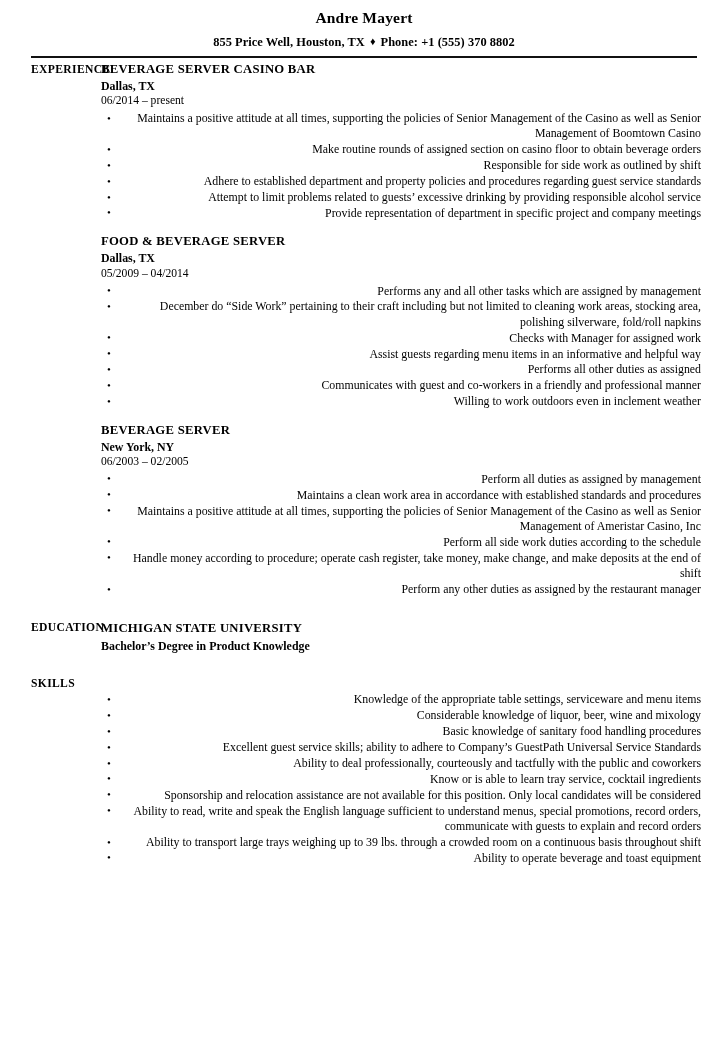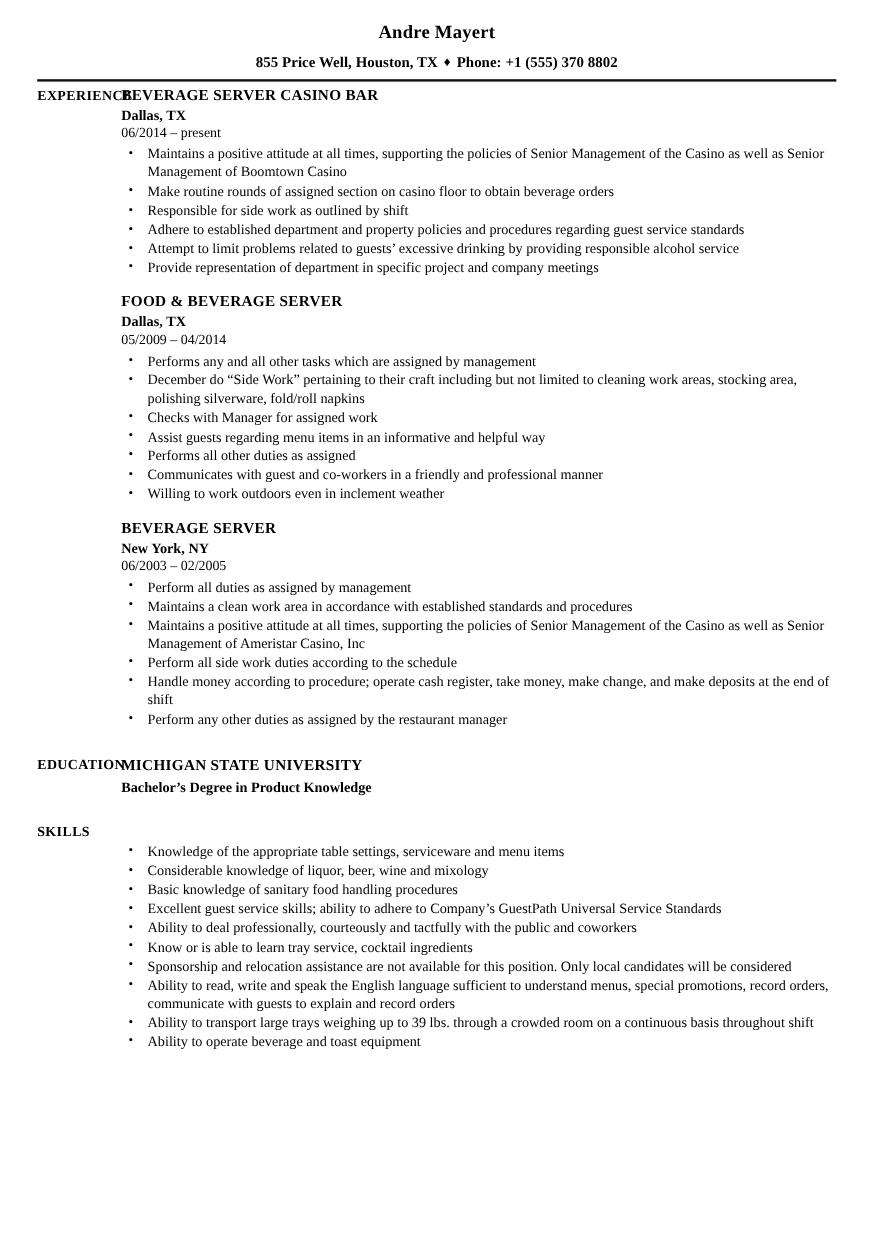--- a/index.html
+++ b/index.html
@@ -18,21 +18,21 @@
     position: relative;
     width: 728px;
     height: 1050px;
     background: #ffffff;
     overflow: hidden;
     box-sizing: border-box;
   }
 
   
   .header {
-    padding-top: 18px;
+    padding-top: 8px;
     text-align: center;
   }
   .cand-name {
     font-size: 15.5px;
     font-weight: bold;
     letter-spacing: 0.2px;
     line-height: 1.35;
   }
   .cand-contact {
     font-size: 12.4px;
@@ -103,21 +103,21 @@
     list-style: none;
     margin: 2px 0 0 0;
     padding: 0;
   }
   ul.bullets li {
     position: relative;
     padding-left: 22px;
     font-size: 11.85px;
     line-height: 1.30;
     margin-bottom: 0.5px;
-    text-align: left;
+    text-align: right;
   }
   ul.bullets li::before {
     content: "\2022";
     position: absolute;
     left: 6px;
     top: -0.5px;
     font-size: 11px;
   }
 
   

